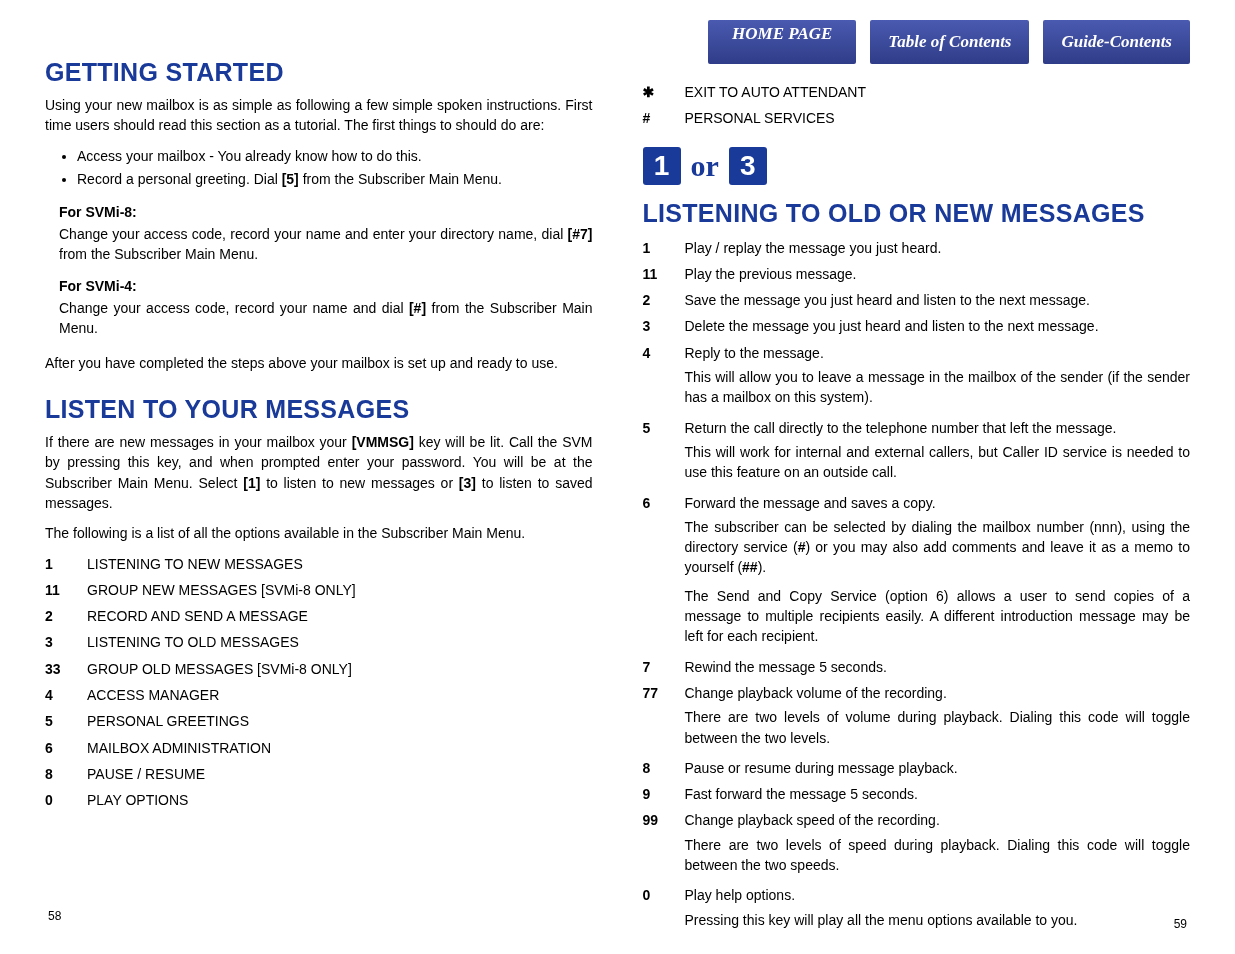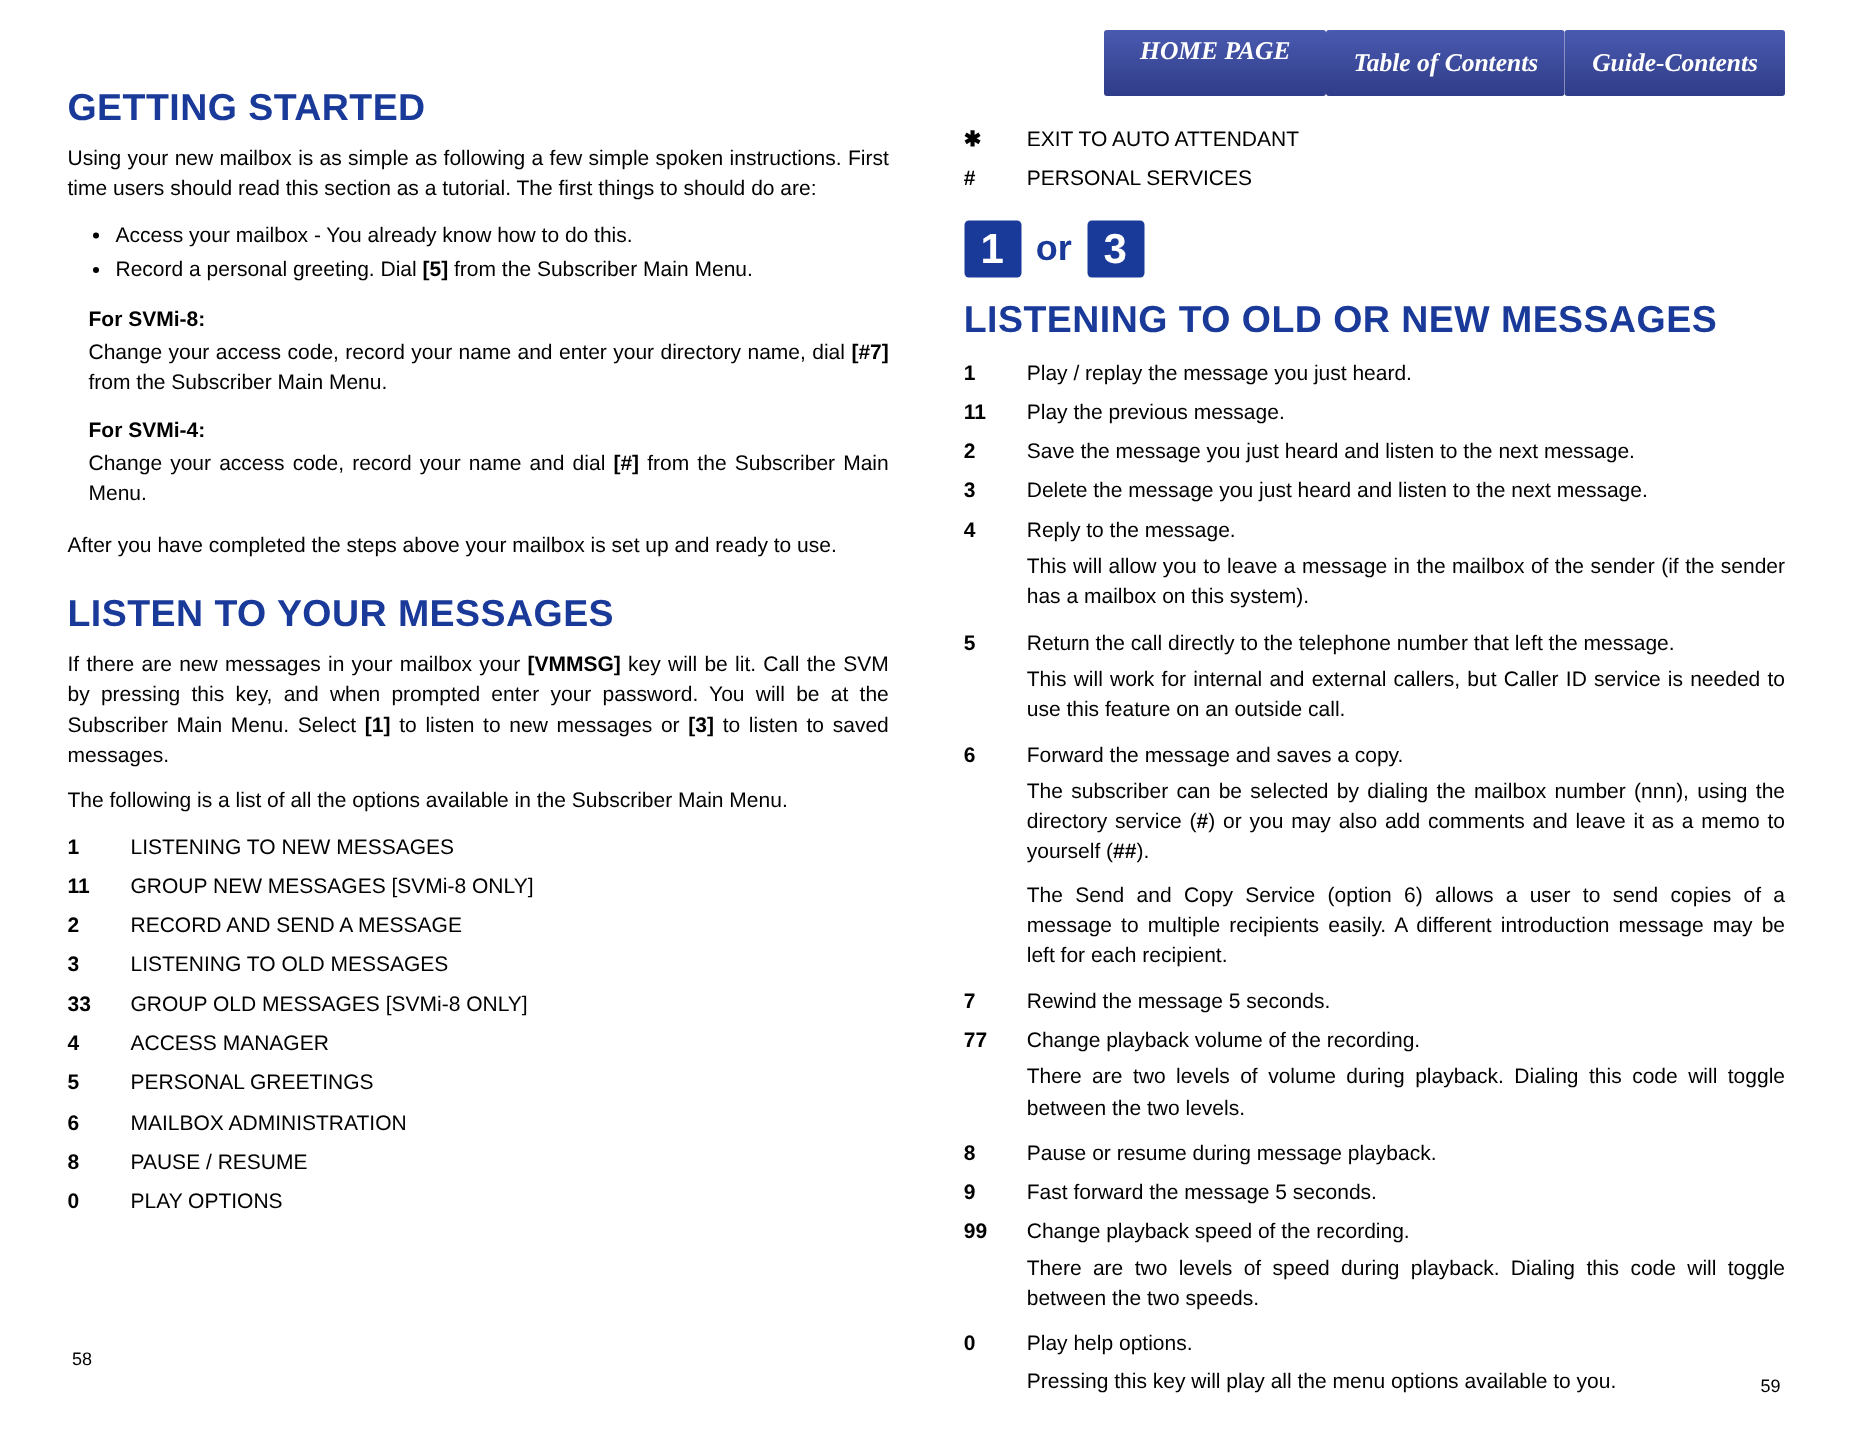--- a/index.html
+++ b/index.html
@@ -16,20 +16,21 @@
     display: flex;
     gap: 50px;
     padding: 20px 45px 20px 45px;
   }
   .col {
     flex: 1;
     min-width: 0;
   }
   .nav-tabs {
     display: flex;
+    gap: 14px;
     margin-bottom: 18px;
     justify-content: flex-end;
   }
   .nav-tab {
     background: #3b4a9a;
     background-image: linear-gradient(#4a5ab0, #2f3c88);
     color: #fff;
     font-weight: bold;
     font-style: italic;
     font-family: Georgia, serif;
@@ -113,25 +114,26 @@
     width: 38px;
     height: 38px;
     display: flex;
     align-items: center;
     justify-content: center;
     border-radius: 3px;
   }
   .key-or {
     color: #1a3a9a;
     font-weight: bold;
-    font-size: 24px;
+    font-size: 30px;
+    font-family: Liberation Serif, serif;
   }
   .page-num-left {
     position: absolute;
-    bottom: 41px;
+    bottom: 31px;
     left: 48px;
     font-size: 12px;
   }
   .page-num-right {
     position: absolute;
     bottom: 23px;
     right: 48px;
     font-size: 12px;
   }
   strong { font-weight: bold; }

